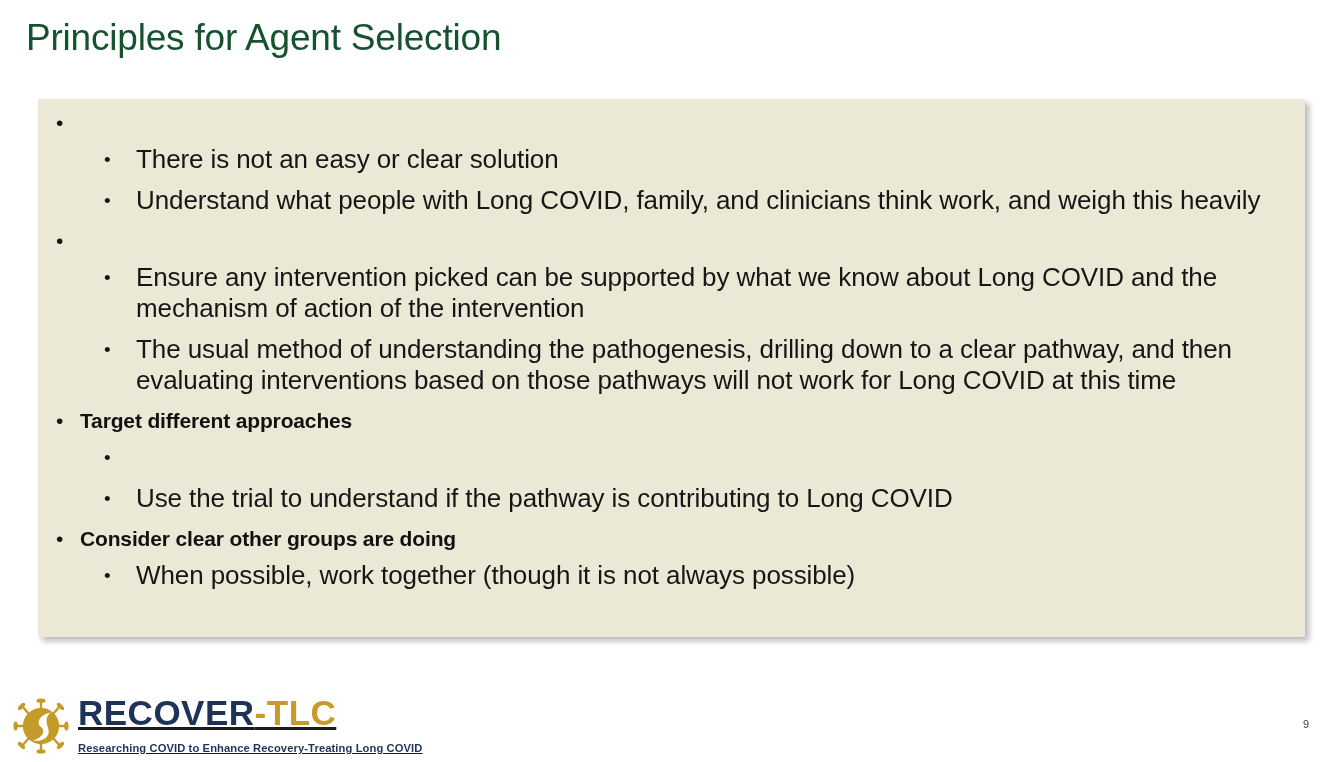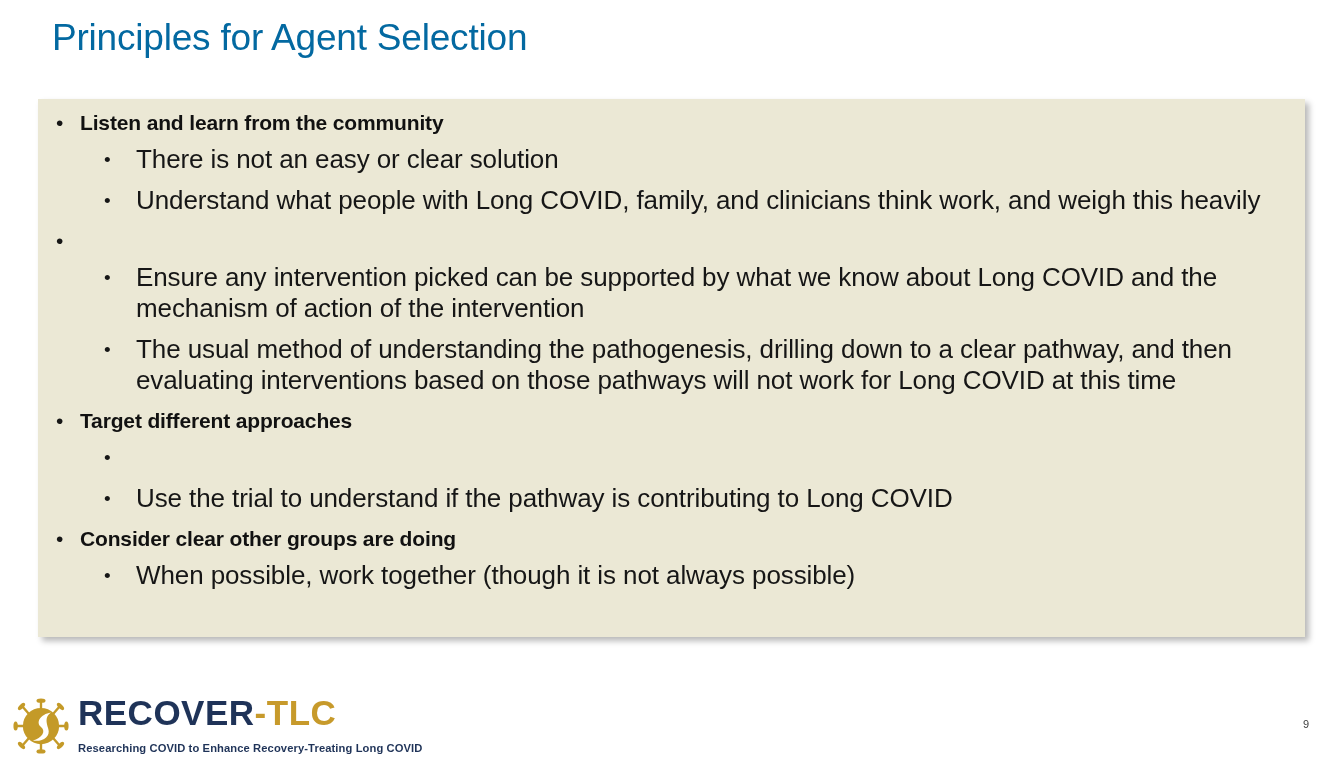--- a/index.html
+++ b/index.html
@@ -19,26 +19,26 @@
 
   .slide {
     position: absolute;
     inset: 0;
     background: #ffffff;
   }
 
   
   .slide-title {
     position: absolute;
-    left: 52px;
+    left: 26px;
     top: 16px;
     font-size: 37px;
     font-weight: 400;
     letter-spacing: -0.2px;
-    color: #0369a1;
+    color: #14532d;
     line-height: 1.2;
     white-space: nowrap;
   }
 
   
   .content-panel {
     position: absolute;
     left: 38px;
     top: 99px;
     width: 1267px;
@@ -118,20 +118,21 @@
     width: 1341px;
     height: 84px;
   }
 
   .logo-block {
     position: absolute;
     left: 12px;
     bottom: 6px;
     display: flex;
     align-items: center;
+    text-decoration: underline;
   }
   .virus-icon {
     width: 58px;
     height: 58px;
     flex: 0 0 58px;
     margin-right: 8px;
   }
   .wordmark-block {
     display: flex;
     flex-direction: column;
@@ -168,21 +169,20 @@
 <body>
 
 <div class="slide">
 
   <div class="slide-title">Principles for Agent Selection</div>
 
   <div class="content-panel">
     <ul class="bullet-list" id="principles-list">
         <li class="bullet-row level1">
           <span class="dot">•</span>
-          <span class="txt">Listen and learn from the community</span>
         </li>
         <ul class="sub-list">
           <li class="bullet-row level2">
             <span class="dot">•</span>
             <span class="txt">There is not an easy or clear solution</span>
           </li>
           <li class="bullet-row level2">
             <span class="dot">•</span>
             <span class="txt">Understand what people with Long COVID, family, and clinicians think work, and weigh this heavily</span>
           </li>

